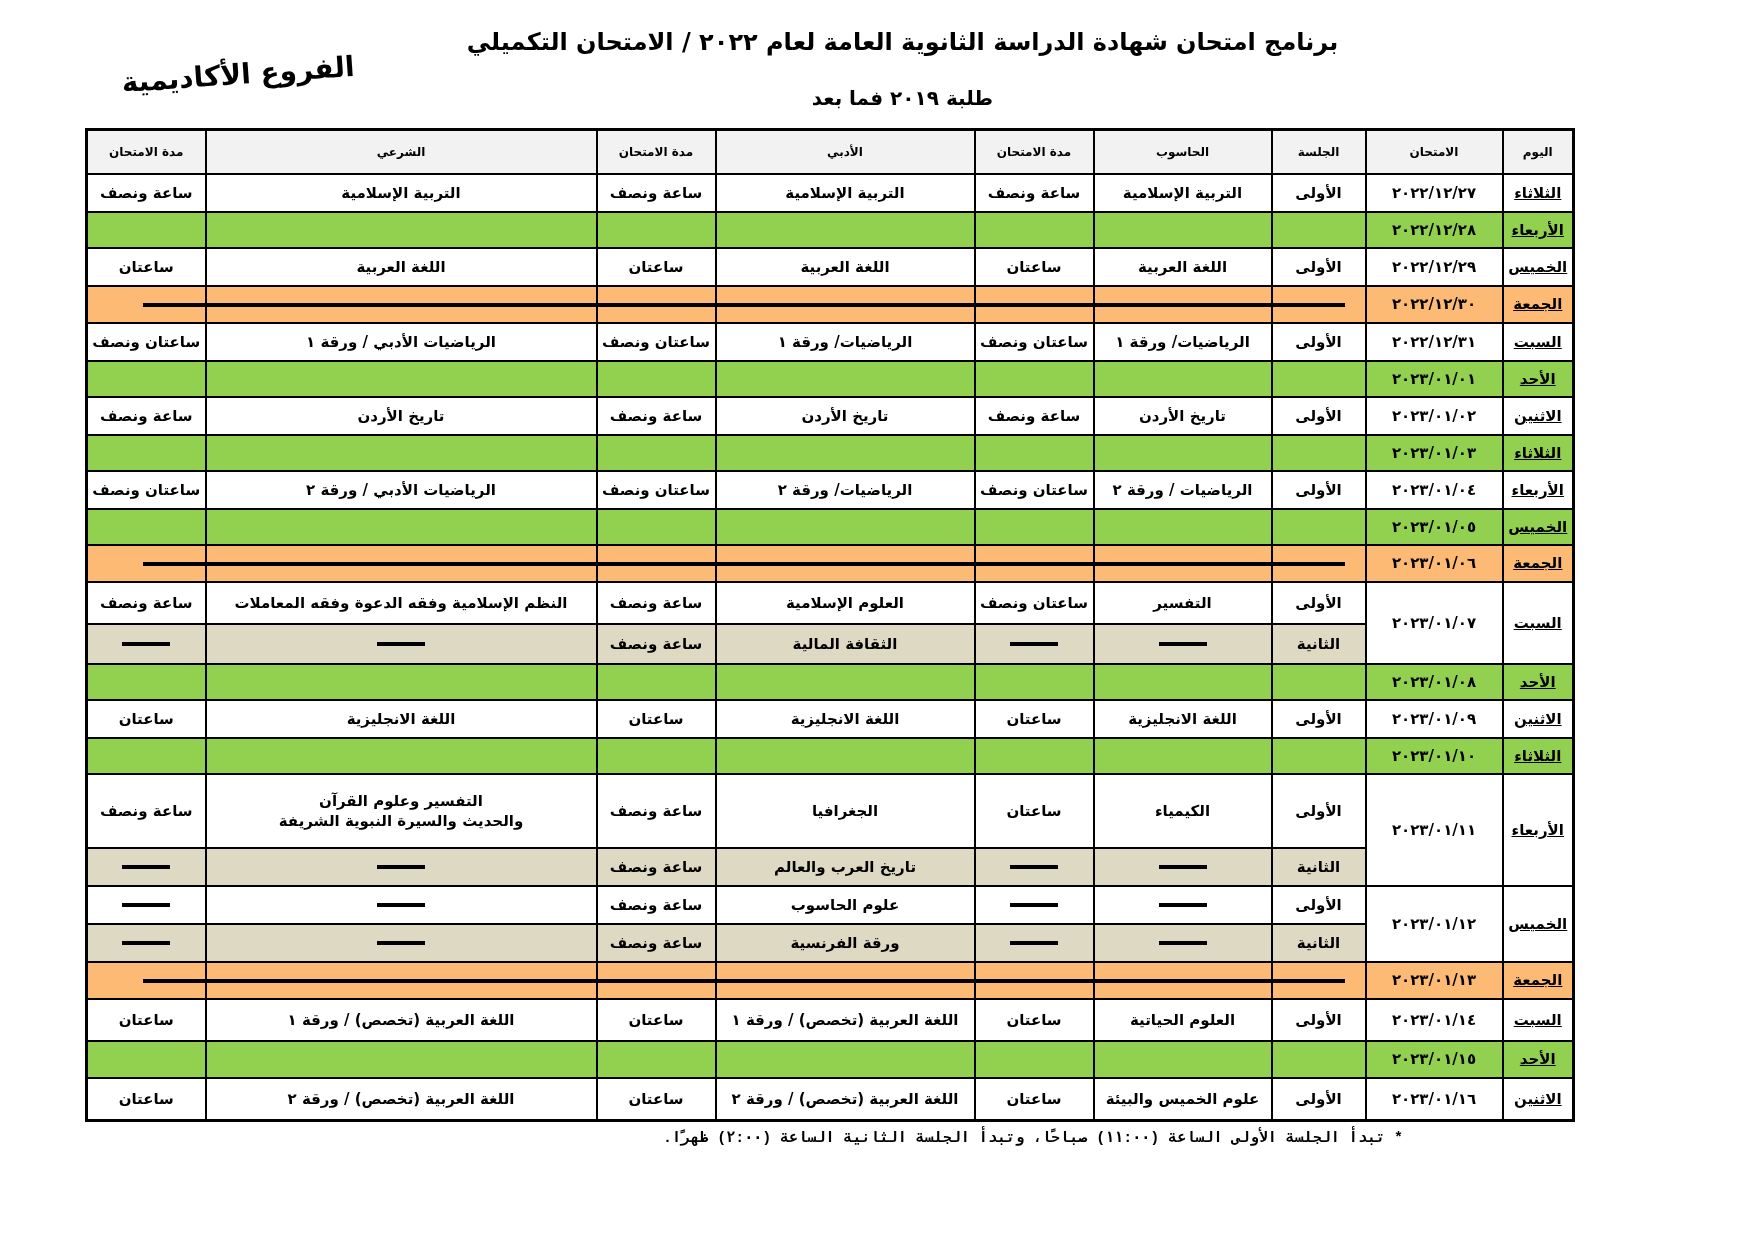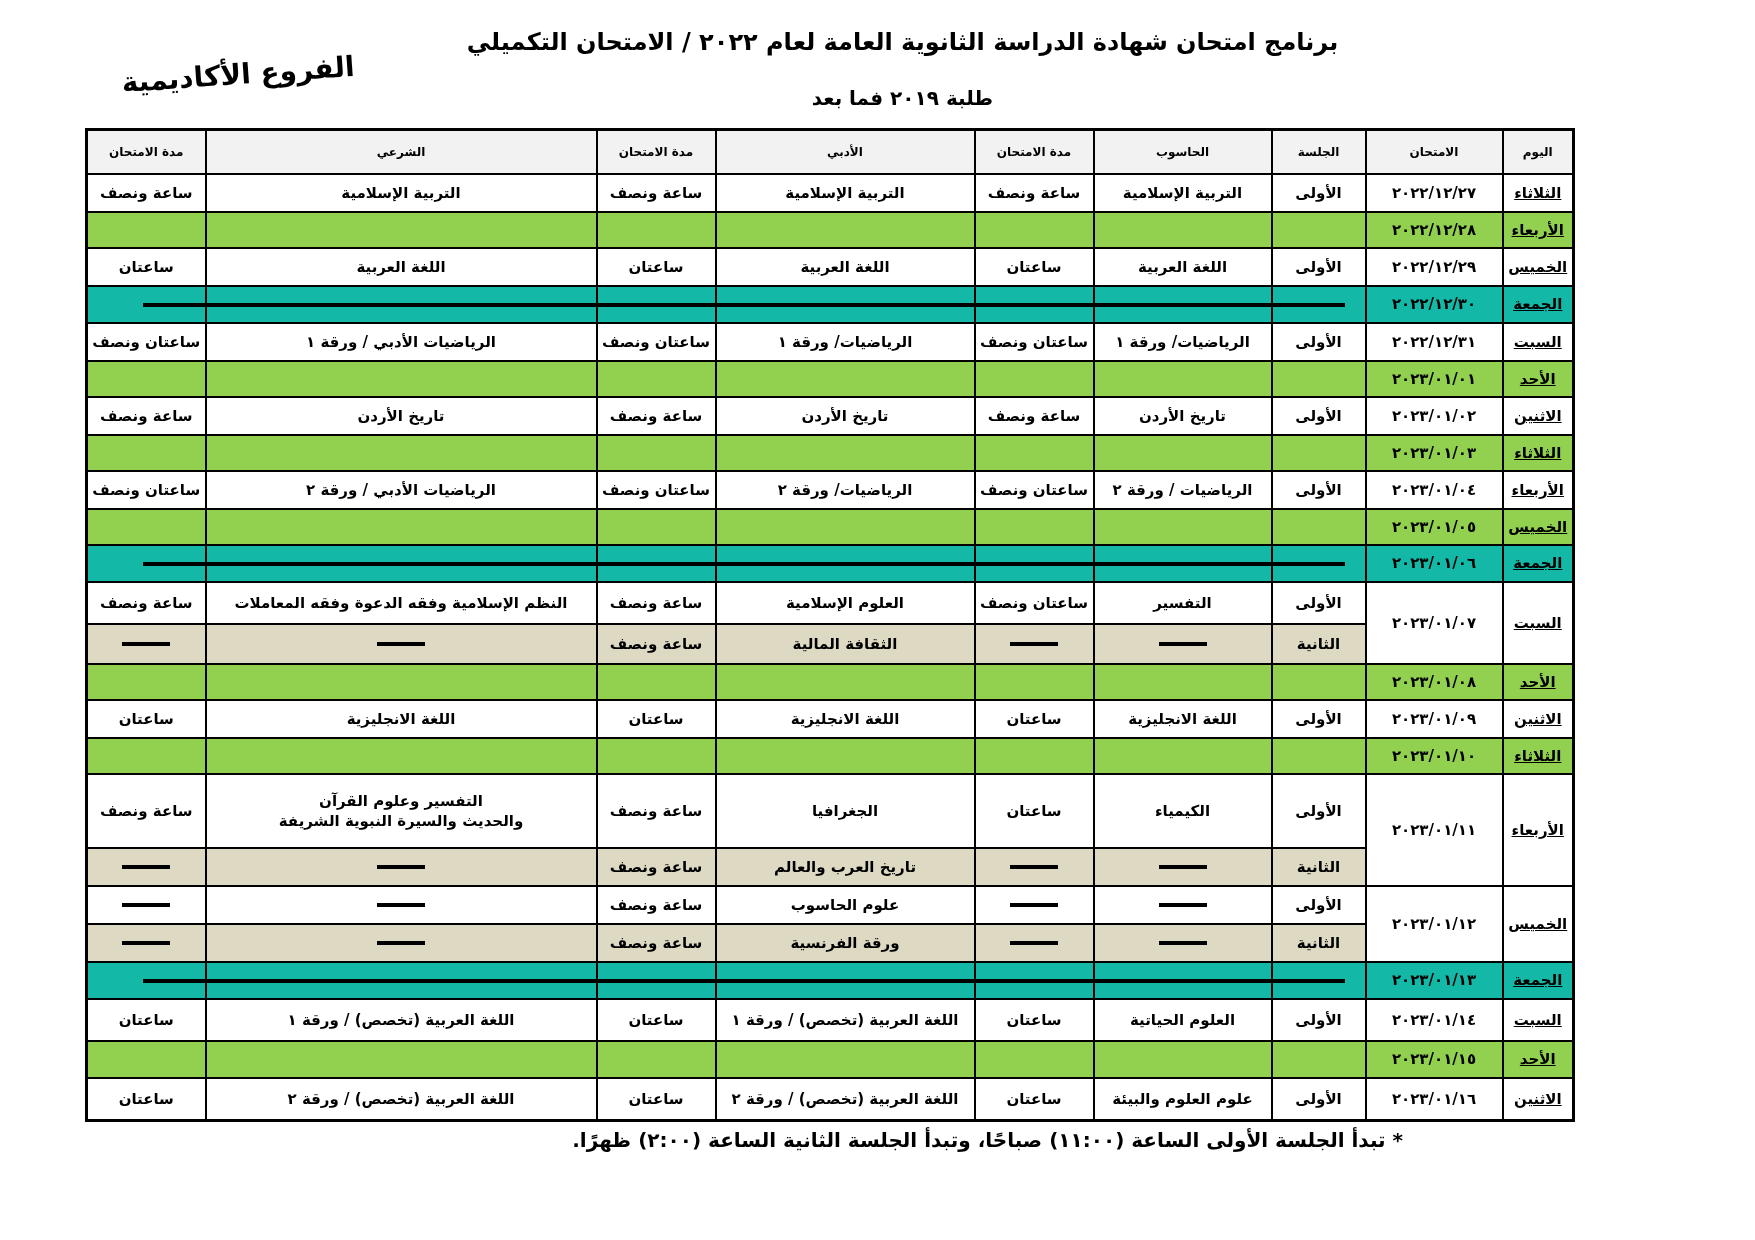--- a/index.html
+++ b/index.html
@@ -35,32 +35,32 @@
     text-align:center;vertical-align:middle;
     font-weight:700;padding:1px 2px;
     white-space:pre-line;line-height:1.35;overflow:hidden;
   }
   .schedule th{background:#F2F2F2;font-size:12px;height:40px;}
   .schedule td{font-size:15px;}
   .c-day-cell{font-size:14px;text-decoration:underline;}
 
   tr.bg-white  td{background:#FFFFFF;}
   tr.bg-green  td{background:#92D050;}
-  tr.bg-yellow td{background:#14b8a6;}
+  tr.bg-yellow td{background:#fdba74;}
   tr.bg-beige  td{background:#DDD9C3;}
 
   span.dash{display:inline-block;width:48px;height:4px;background:#000;vertical-align:middle;}
   td.barcell{padding:0;}
   .bar{height:4px;background:#000;}
   .bar.first{margin-right:20px;}  
   .bar.last{margin-left:55px;}    
 
   .footnotes{
     position:absolute;top:1128px;right:352px;
-    text-align:right;font-size:20px;font-weight:700;
+    text-align:right;font-size:15px;font-weight:700;font-family:Liberation Mono, monospace;
   }
   .footnotes div{margin-bottom:14px;}
 </style>
 </head>
 <body>
 
 <div class="page">
 
   <div class="branch">الفروع الأكاديمية</div>
   <div class="title">برنامج امتحان شهادة الدراسة الثانوية العامة لعام ٢٠٢٢ / الامتحان التكميلي</div>
@@ -337,21 +337,21 @@
           <td class="c-scientific-duration-cell"></td>
           <td class="c-literary-subject-cell"></td>
           <td class="c-literary-duration-cell"></td>
           <td class="c-sharia-subject-cell"></td>
           <td class="c-sharia-duration-cell"></td>
         </tr>
         <tr class="bg-white" style="height: 42px;">
           <td class="c-day-cell">الاثنين</td>
           <td class="c-date-cell">٢٠٢٣/٠١/١٦</td>
           <td class="c-session-cell">الأولى</td>
-          <td class="c-scientific-subject-cell">علوم العلوم والبيئة</td>
+          <td class="c-scientific-subject-cell">علوم الخميس والبيئة</td>
           <td class="c-scientific-duration-cell">ساعتان</td>
           <td class="c-literary-subject-cell">اللغة العربية (تخصص) / ورقة ٢</td>
           <td class="c-literary-duration-cell">ساعتان</td>
           <td class="c-sharia-subject-cell">اللغة العربية (تخصص) / ورقة ٢</td>
           <td class="c-sharia-duration-cell">ساعتان</td>
         </tr>
       </tbody>
   </table>
 
   <div class="footnotes">

